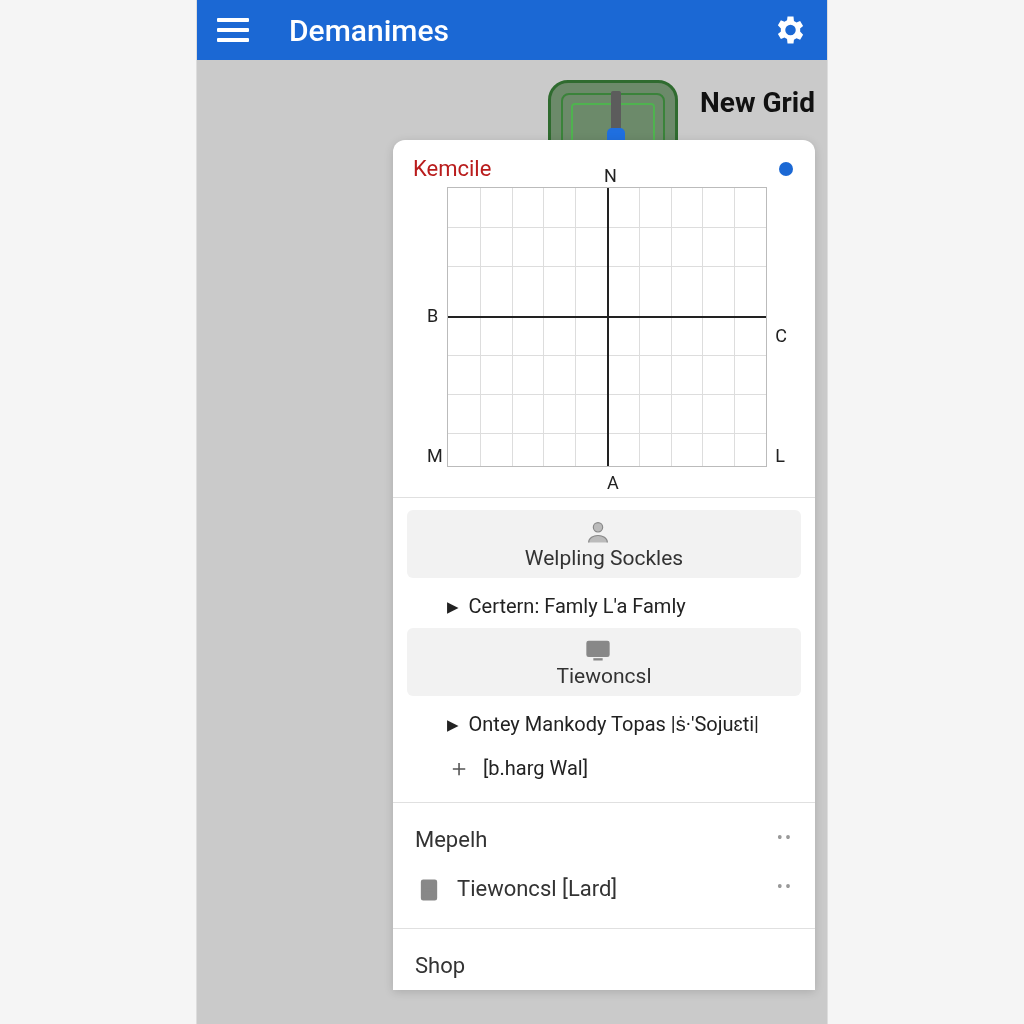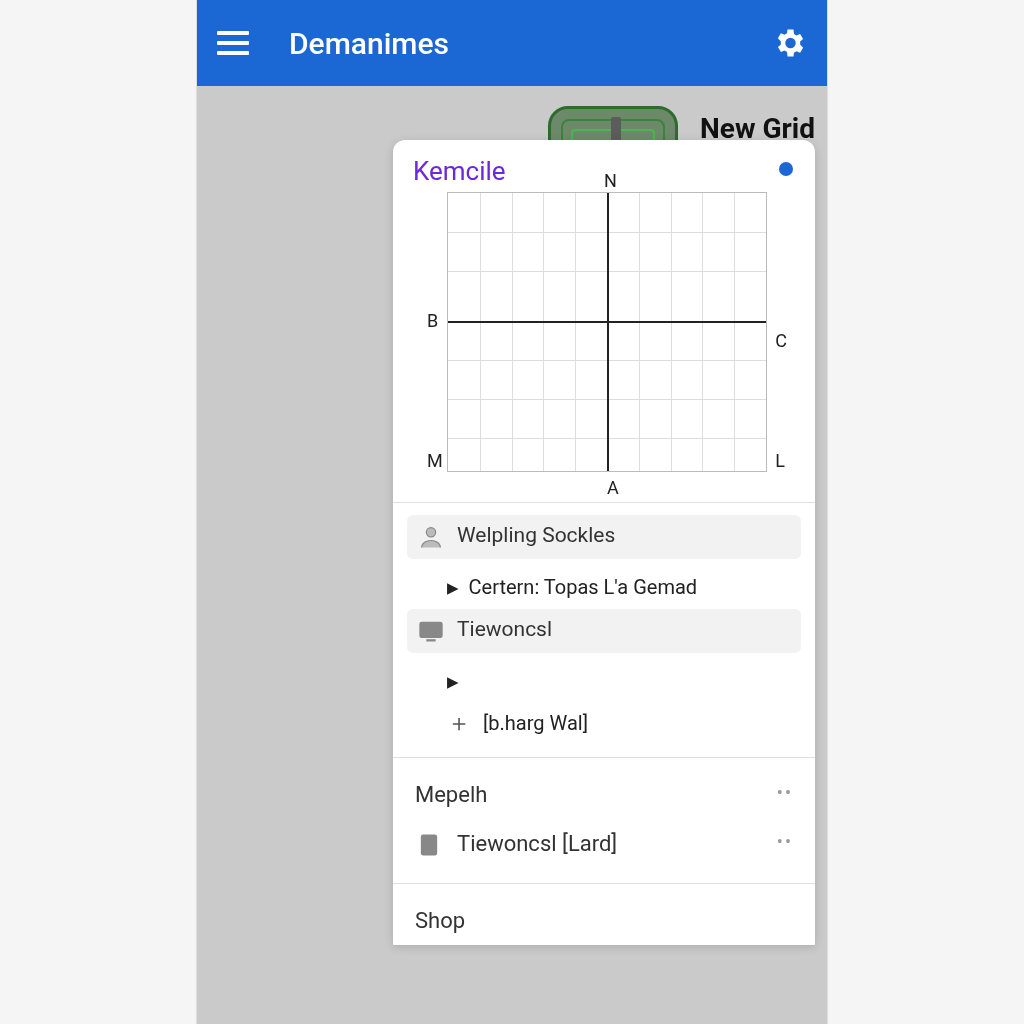--- a/index.html
+++ b/index.html
@@ -13,21 +13,21 @@
   overflow: hidden;
 }
 .phone {
   width: 630px;
   height: 1024px;
   background: #cacaca;
   position: relative;
   box-shadow: 0 0 0 1px #ddd;
 }
 .header {
-  height: 86px;
+  height: 60px;
   background: #1b68d4;
   display: flex;
   align-items: center;
   padding: 0 20px;
   color: #fff;
 }
 .menu-icon {
   width: 32px; height: 24px;
   display: flex; flex-direction: column; justify-content: space-between;
   cursor: pointer;
@@ -69,46 +69,47 @@
 .panel {
   position:absolute;
   top: 140px;
   left: 196px;
   right: 12px;
   background:#fff;
   border-radius: 12px 12px 0 0;
   box-shadow: 0 2px 10px rgba(0,0,0,0.15);
   padding: 16px 14px 0 14px;
 }
-.panel-title { font-size: 26px; color:#6d28d9; margin-bottom:4px; margin-left:6px; }
+.panel-title { font-size: 22px; color:#b91c1c; margin-bottom:4px; margin-left:6px; }
 .dot { width:14px; height:14px; border-radius:50%; background:#1b68d4; position:absolute; right:22px; top:22px; }
 
 .grid-wrap { position:relative; margin: 0 auto 10px auto; width: 350px; }
 .grid-box {
   width: 320px; height: 280px;
   border: 1px solid #bbb;
   position:relative;
   margin-left: 18px;
   background:#fff;
 }
 .grid-box .gline { position:absolute; background:#ddd; }
 .grid-box .v { width:1px; top:0; bottom:0; }
 .grid-box .h { height:1px; left:0; right:0; }
 .grid-box .axis-v { position:absolute; width:2px; background:#222; top:0; bottom:0; left:50%; }
 .grid-box .axis-h { position:absolute; height:2px; background:#222; left:0; right:0; top:46%; }
 .glabel { position:absolute; font-size:18px; color:#222; }
 
 .divider { height:1px; background:#e0e0e0; margin: 12px -14px; }
 
 .list-header {
-  display:flex; 
+  display:flex; align-items:center;
   background:#f2f2f2;
   border-radius:6px;
   padding: 8px 10px;
   margin-bottom: 6px;
+  flex-direction: column;
 }
 .list-header .icon-slot { width:28px; height:28px; margin-right:12px; display:flex; align-items:center; justify-content:center; }
 .list-header-text { font-size: 21px; color:#333; }
 
 .list-sub {
   display:flex; align-items:flex-start;
   padding: 10px 10px 10px 40px;
   font-size: 20px;
   color:#222;
   cursor:pointer;
@@ -194,34 +195,35 @@
       <div class="icon-slot person-icon">
         <svg viewBox="0 0 24 24">
             <circle cx="12" cy="8" r="4" fill="#bbb"></circle>
             <path d="M4 21c0-4 4-6 8-6s8 2 8 6" fill="#bbb"></path>
           </svg>
       </div>
       <div class="list-header-text">Welpling Sockles</div>
     </div>
     <div class="list-sub">
       <span class="tri">▶</span>
-      <span>Certern: Topas L'a Gemad</span>
+      <span>Certern: Famly L'a Famly</span>
     </div>
 
     <div class="list-header">
       <div class="icon-slot screen-icon">
         <svg viewBox="0 0 24 24" fill="none" stroke="#999" stroke-width="2">
             <rect x="3" y="5" width="18" height="12" rx="1"></rect>
             <line x1="8" y1="20" x2="16" y2="20"></line>
           </svg>
       </div>
       <div class="list-header-text">Tiewoncsl</div>
     </div>
     <div class="list-sub">
       <span class="tri">▶</span>
+      <span>Ontey Mankody Topas |ṡ·'Sojuɛti|</span>
     </div>
     <div class="list-sub">
       <span class="plus">＋</span>
       <span>[b.harg Wal]</span>
     </div>
 
     <div class="divider"></div>
 
     <div class="section-row">
       <span>Mepelh</span>

